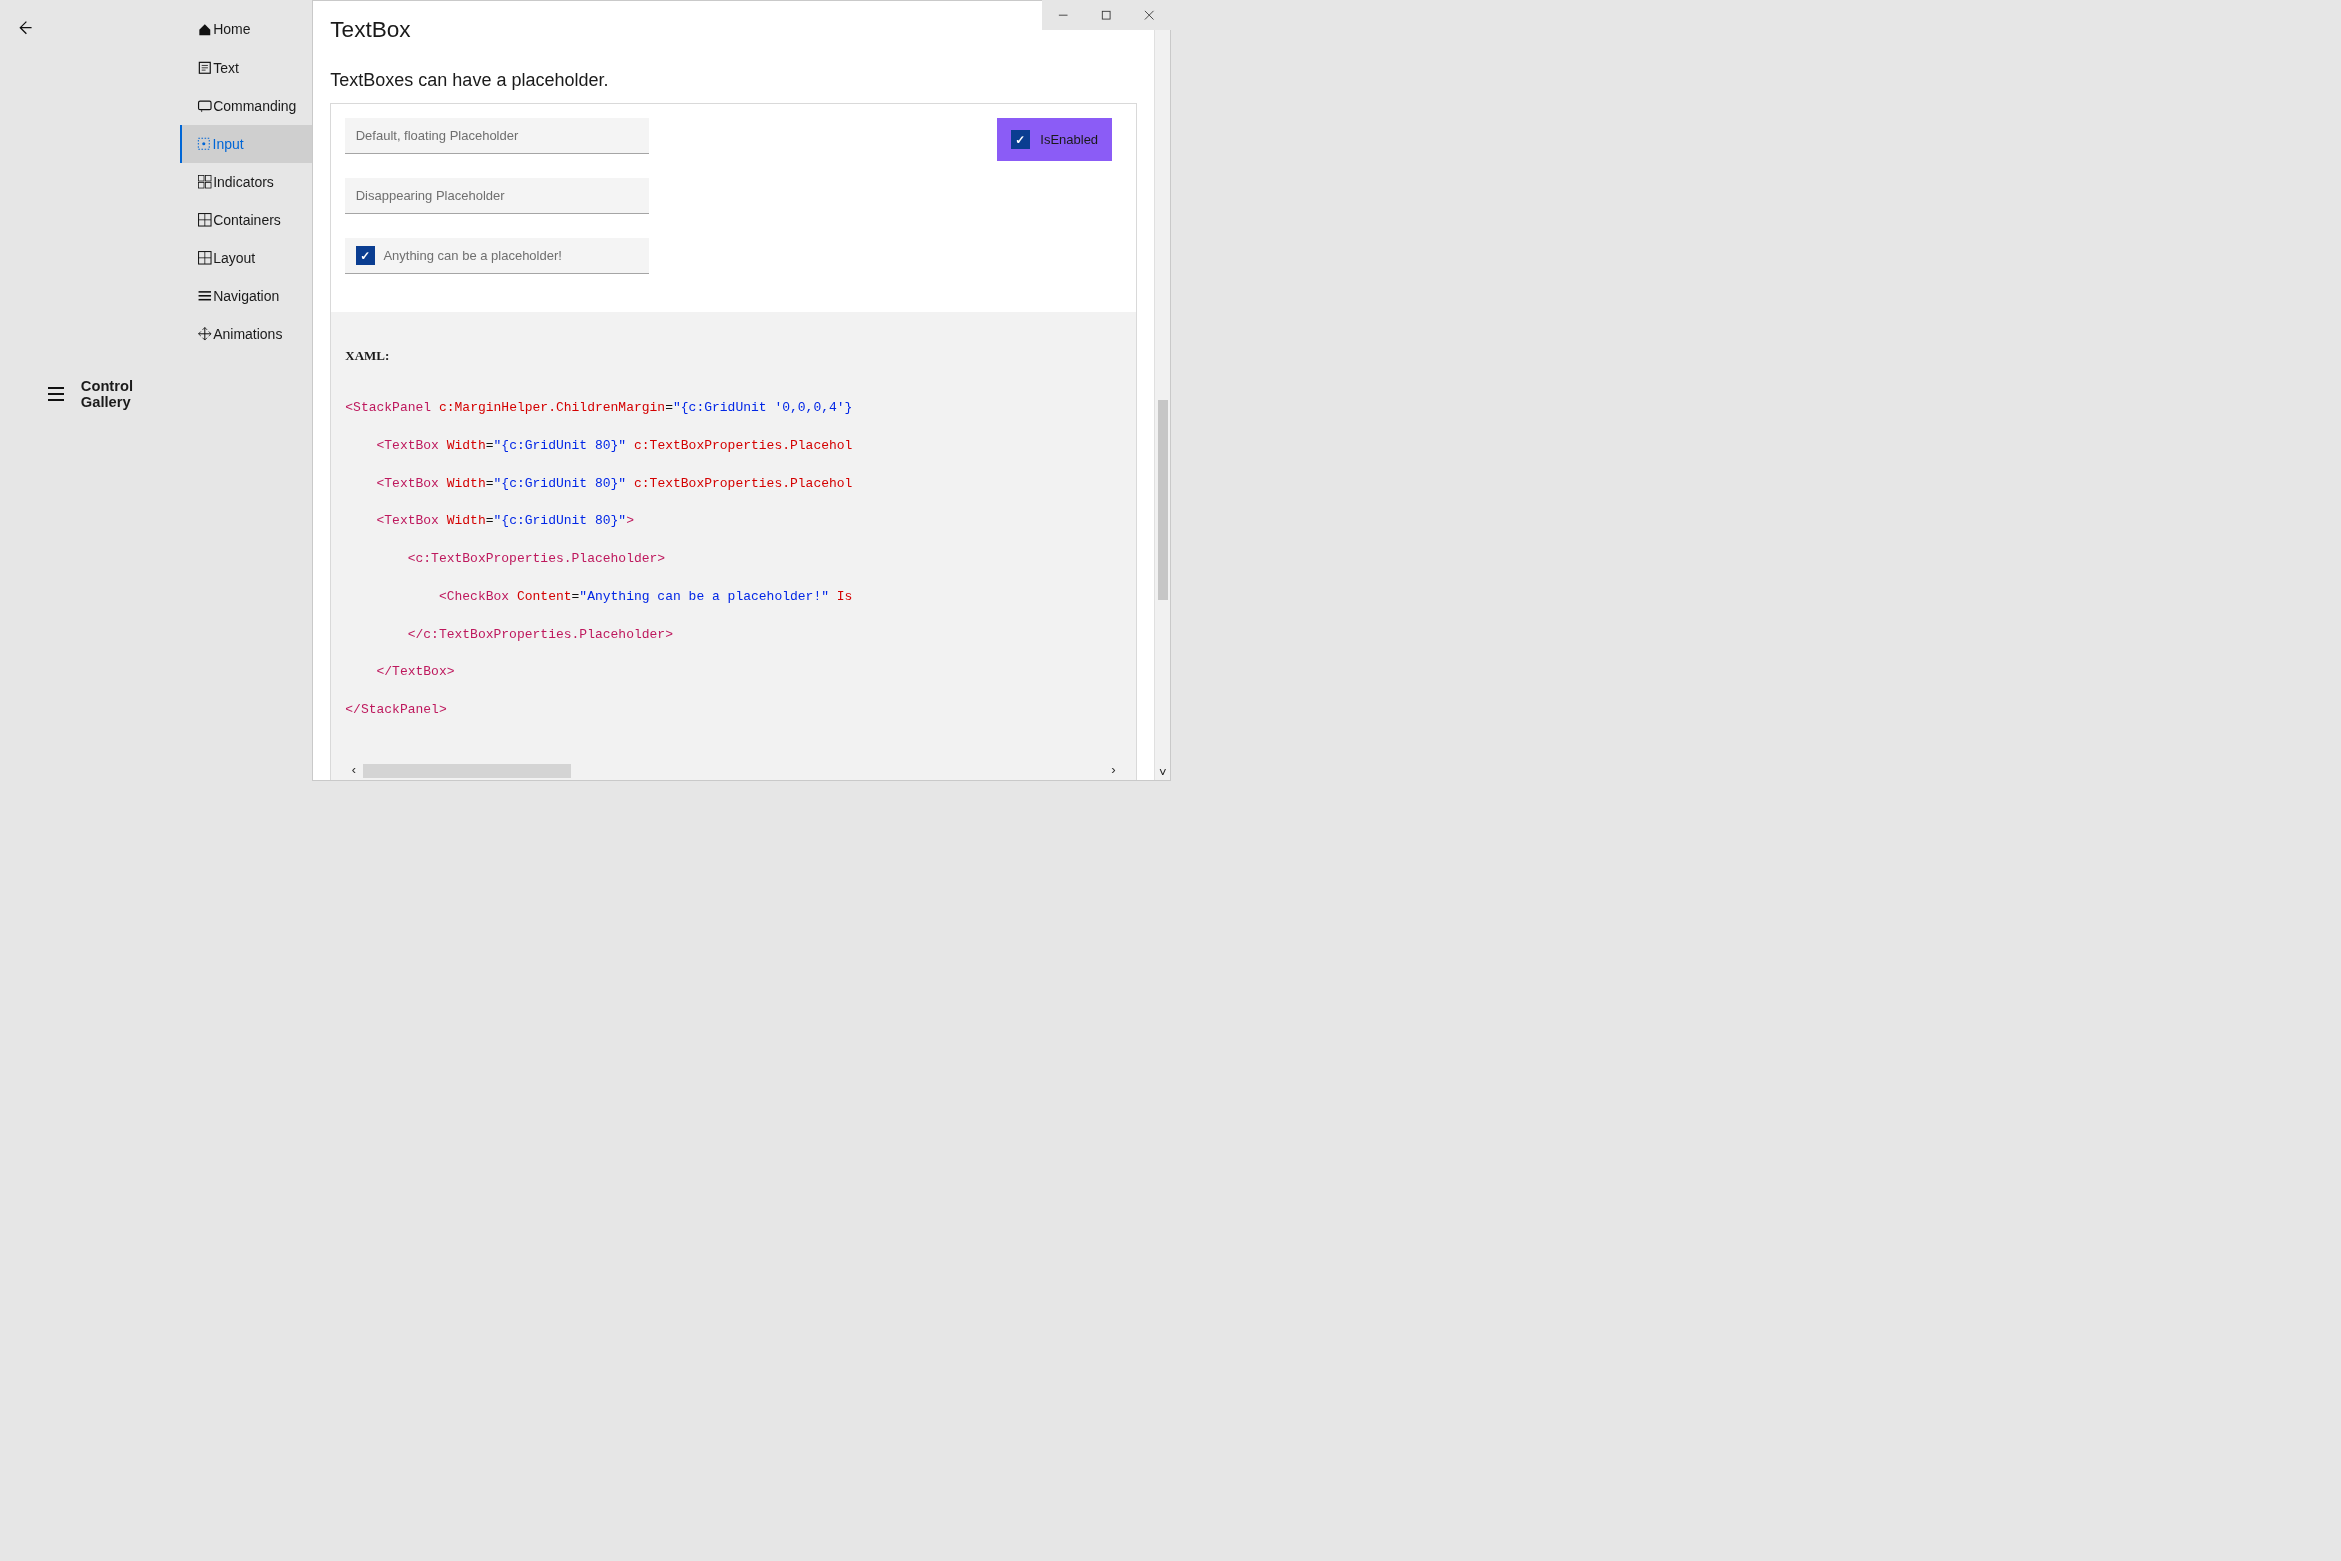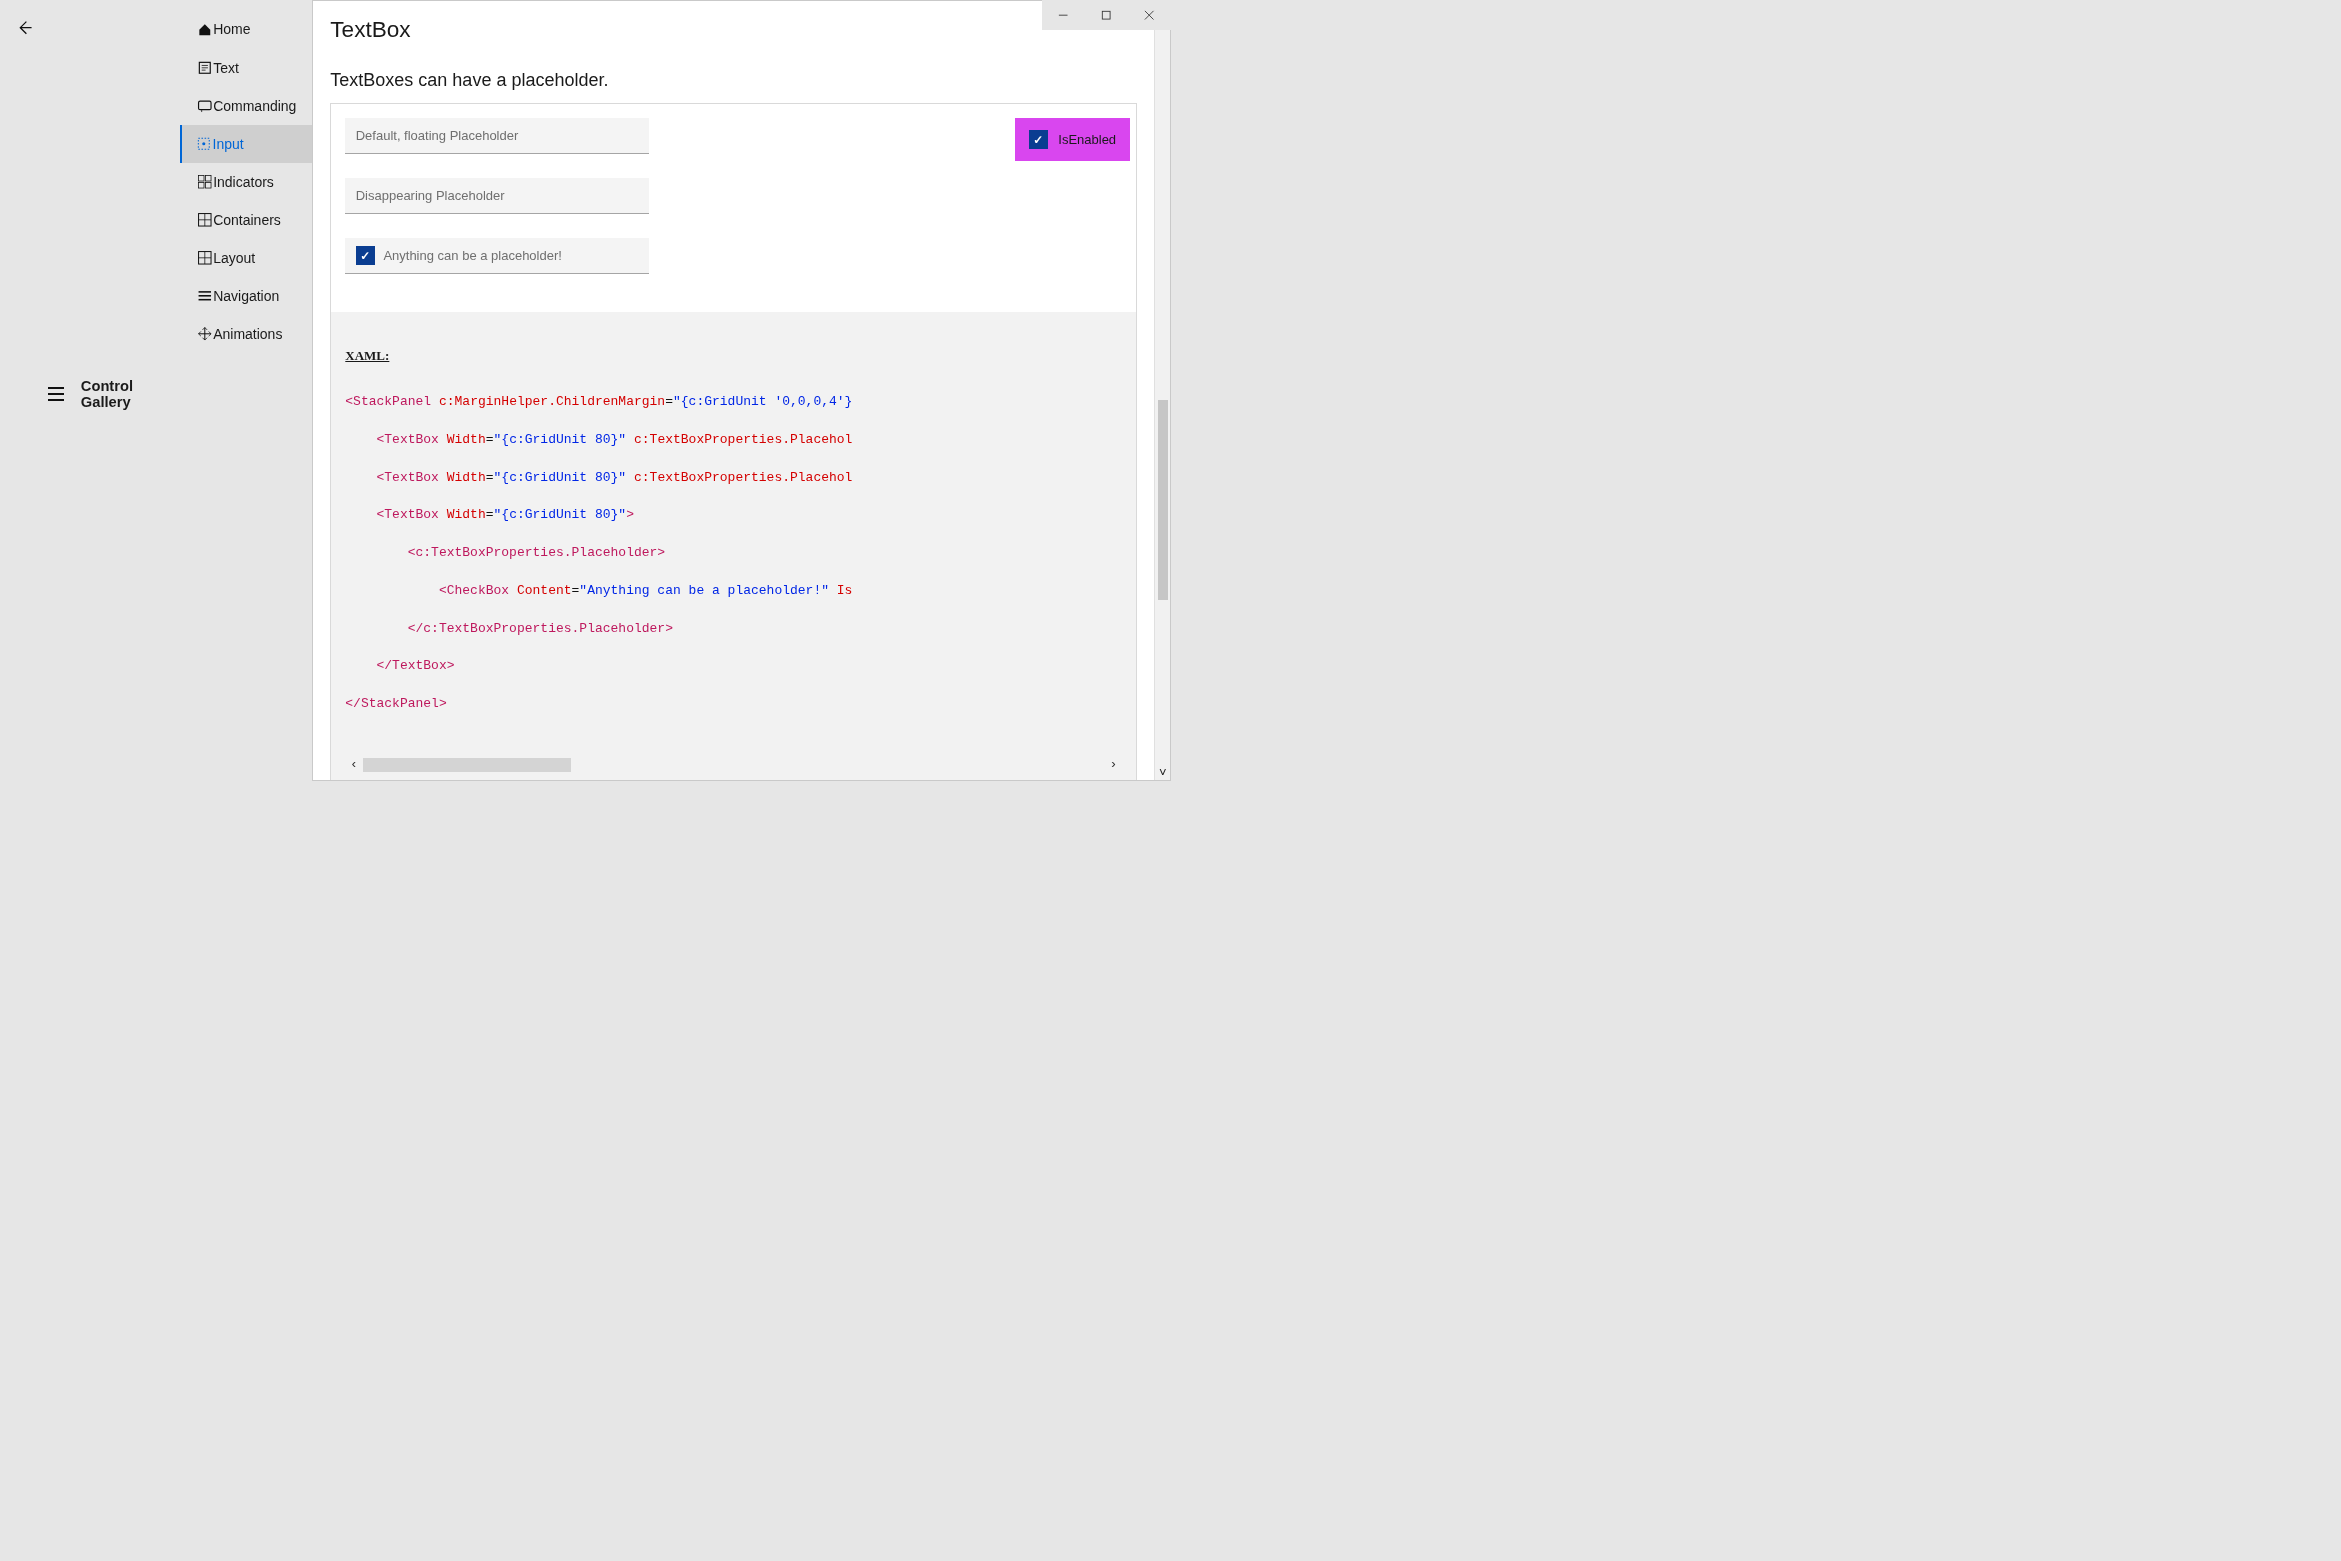--- a/index.html
+++ b/index.html
@@ -104,36 +104,36 @@
 }
 .tb input::placeholder { color:#6f6f6f; }
 .tb-check { display:flex; align-items:center; gap:8.7px; }
 .chk {
   width: 19px; height: 19px; background:#0a3d91;
   display:flex; align-items:center; justify-content:center;
   flex-shrink:0;
 }
 .chk::after { content:"✓"; color:#fff; font-size:12px; font-weight:bold; }
 .right-toggle {
-  position:absolute; top:14px; right:6px;
-  background:#d946ef;
+  position:absolute; top:14px; right:24px;
+  background:#8b5cf6;
   padding: 12px 14px;
   display:flex; align-items:center; gap:10.4px;
 }
 .code-block {
   background:#f2f2f2;
   padding: 15.6px 14px 7px 14px;
   font-family: Consolas, "Courier New", monospace;
   font-size: 13px;
   line-height: 1.45;
   white-space: pre;
   overflow-x: hidden;
   position: relative;
 }
-.code-label { font-family:"Segoe UI"; font-weight:700; margin-bottom:9px;text-decoration:underline; }
+.code-label { font-family:"Segoe UI"; font-weight:700; margin-bottom:15px; }
 .t-purple { color:#be185d; }
 .t-red { color:#d40000;text-align:center; }
 .t-blue { color:#0026e6; }
 .t-black { color:#111; }
 .code-scroll {
   display:flex; align-items:center; justify-content:space-between;
   margin-top:5.2px;
 }
 .code-scroll .track { flex:1; height:14px; background:#f2f2f2; display:flex; }
 .code-scroll .thumb { width:208px; height:14px; background:#d4d4d4; }

